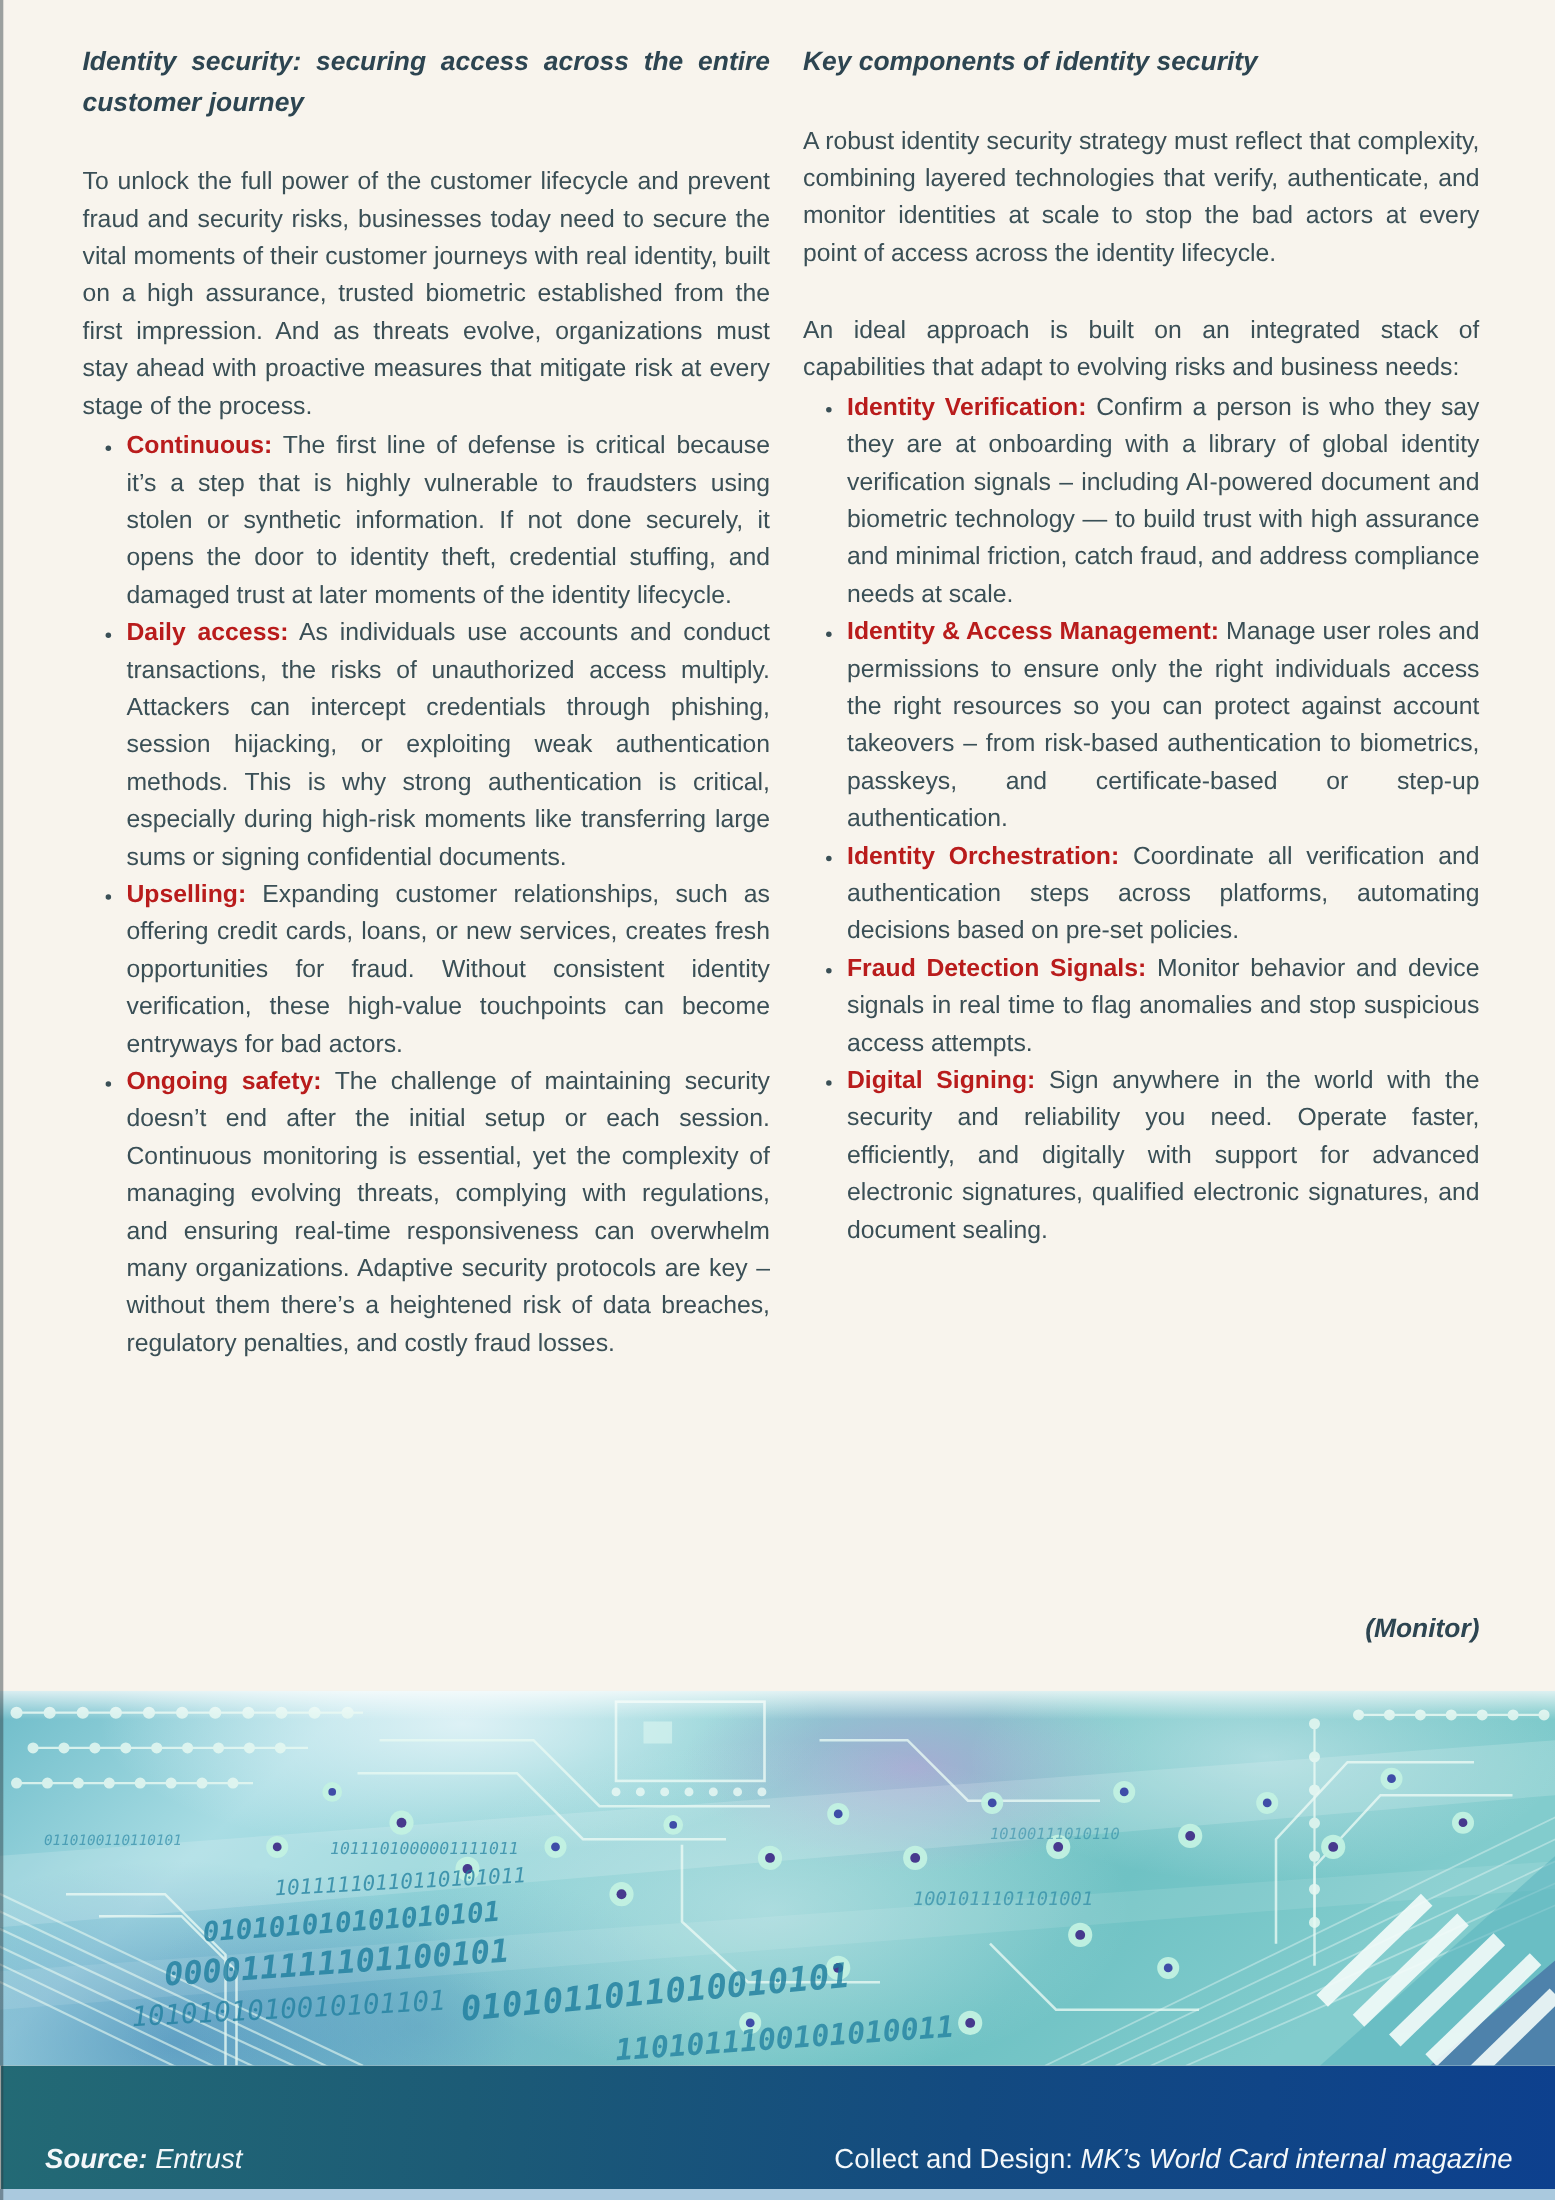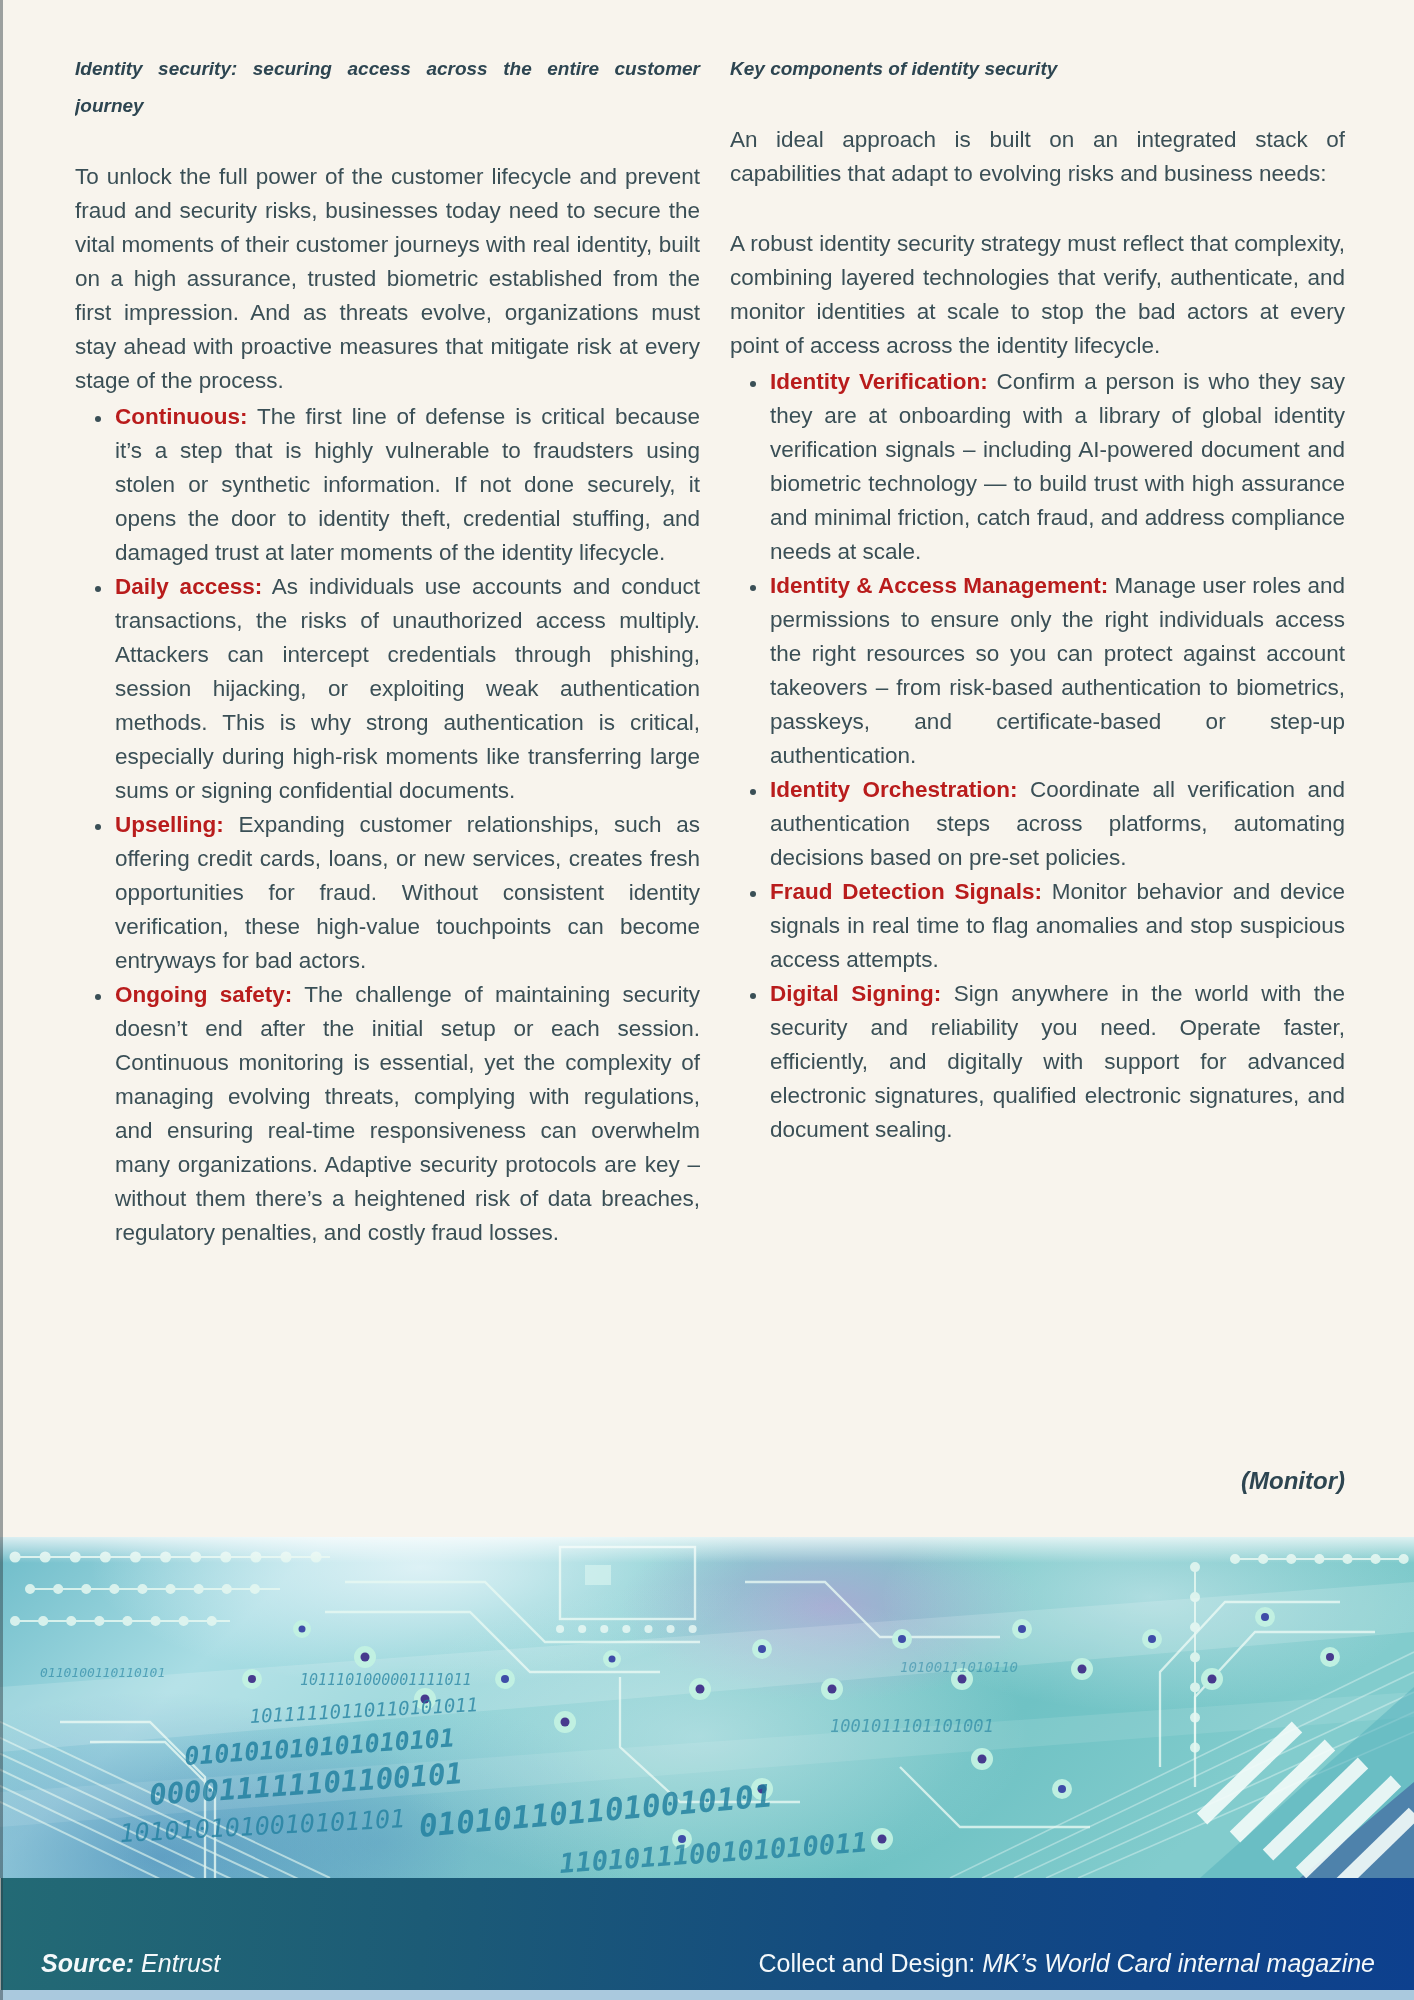--- a/index.html
+++ b/index.html
@@ -6,22 +6,22 @@
   body{width:1414px;height:2000px;background:#e9e9e9;}
   .page{position:relative;width:1414px;height:2000px;background:#f8f4ed;overflow:hidden;
         font-family:"Liberation Sans",sans-serif;color:#3a4f56;}
   .left-edge{position:absolute;left:0;top:0;width:3px;height:100%;background:rgba(45,58,64,.45);z-index:9;}
 
   .columns{position:absolute;top:26px;left:75px;width:1270px;height:1505px;display:flex;gap:30px;overflow:hidden;}
   .col{font-size:22.5px;line-height:34px;text-align:justify;}
   .col-left{width:625px;flex:0 0 625px;}
   .col-right{width:615px;flex:0 0 615px;display:flex;flex-direction:column;height:1478px;}
 
-  .heading{font-style:italic;font-weight:bold;font-size:19px;line-height:37px;color:#2d4551;
-           margin:24px 0 0;text-align:justify;}
+  .heading{font-style:italic;font-weight:bold;font-size:24px;line-height:37px;color:#2d4551;
+           margin:12px 0 0;text-align:justify;}
   .para{margin:36px 0 0;}
   ul.bullets{margin:2px 0 0;padding:0 0 0 38px;list-style:disc;}
   ul.bullets li{padding-left:2px;margin:0;}
   ul.bullets li::marker{color:#3a4f56;font-size:0.85em;}
   strong.lead{color:#b91c1c;font-weight:bold;margin-top:40px;}
 
   .attribution{margin-top:auto;text-align:right;font-style:italic;font-weight:bold;
                font-size:24px;color:#2d4551;padding-bottom:6px;}
 
   .image-strip{position:absolute;top:1537px;left:0;width:1414px;height:341px;overflow:hidden;}
@@ -62,22 +62,22 @@
         </li>
         <li>
           <strong class="lead">Ongoing safety:</strong>
           <span>The challenge of maintaining security doesn’t end after the initial setup or each session. Continuous monitoring is essential, yet the complexity of managing evolving threats, complying with regulations, and ensuring real-time responsiveness can overwhelm many organizations. Adaptive security protocols are key – without them there’s a heightened risk of data breaches, regulatory penalties, and costly fraud losses.</span>
         </li>
       </ul>
     </div>
 
     <div class="col col-right">
       <h1 class="heading">Key components of identity security</h1>
+      <p class="para">A robust identity security strategy must reflect that complexity, combining layered technologies that verify, authenticate, and monitor identities at scale to stop the bad actors at every point of access across the identity lifecycle.</p>
       <p class="para">An ideal approach is built on an integrated stack of capabilities that adapt to evolving risks and business needs:</p>
-      <p class="para">A robust identity security strategy must reflect that complexity, combining layered technologies that verify, authenticate, and monitor identities at scale to stop the bad actors at every point of access across the identity lifecycle.</p>
       <ul class="bullets">
         <li>
           <strong class="lead">Identity Verification:</strong>
           <span>Confirm a person is who they say they are at onboarding with a library of global identity verification signals – including AI-powered document and biometric technology — to build trust with high assurance and minimal friction, catch fraud, and address compliance needs at scale.</span>
         </li>
         <li>
           <strong class="lead">Identity &amp; Access Management:</strong>
           <span>Manage user roles and permissions to ensure only the right individuals access the right resources so you can protect against account takeovers – from risk-based authentication to biometrics, passkeys, and certificate-based or step-up authentication.</span>
         </li>
         <li>

